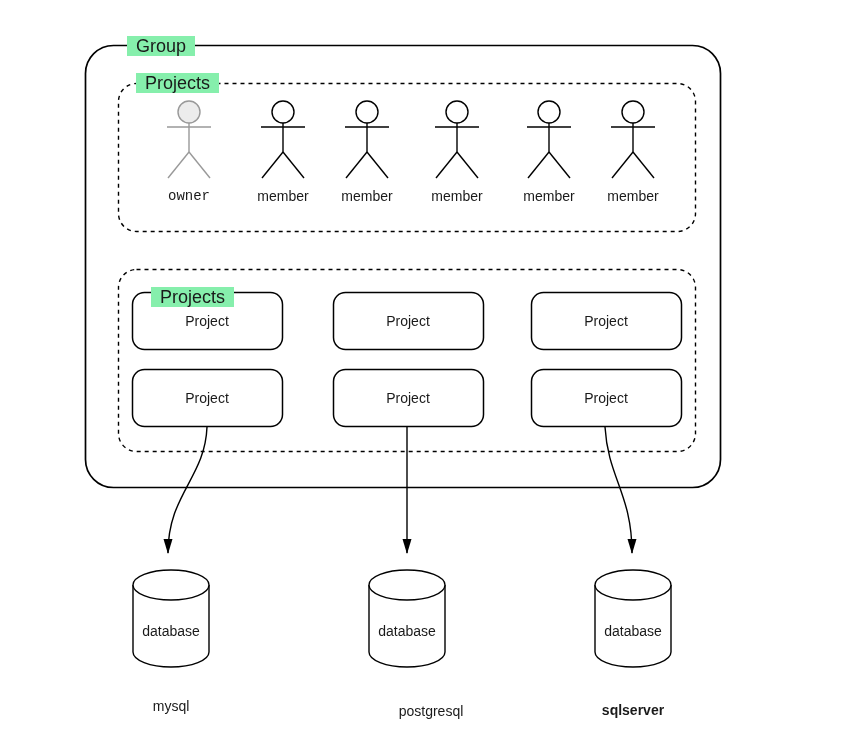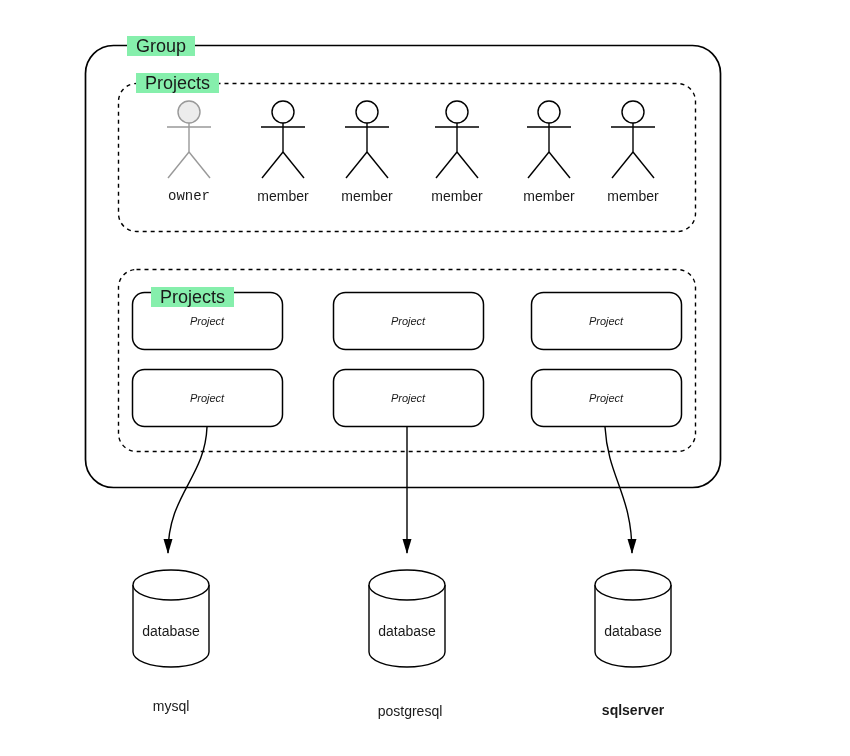--- a/index.html
+++ b/index.html
@@ -51,39 +51,38 @@
   .person-label.p4 { left: 549px; }
   .person-label.p5 { left: 633px; }
   .project-label {
     position: absolute;
     z-index: 2;
     width: 150px;
     height: 57px;
     display: flex;
     align-items: center;
     justify-content: center;
-    font-size: 11px;
-    color: #1a1a1a;
-    font-style: italic;
+    font-size: 14px;
+    color: #1a1a1a;
   }
   .proj-c0 { left: 132px; }
   .proj-c1 { left: 333px; }
   .proj-c2 { left: 531px; }
   .proj-r0 { top: 292px; }
   .proj-r1 { top: 369px; }
   .db-name-label {
     position: absolute;
     z-index: 2;
     transform: translateX(-50%);
     font-size: 14px;
     color: #1a1a1a;
     white-space: nowrap;
   }
   .db-name-0 { left: 171px; top: 698px; }
-  .db-name-1 { left: 410px; top: 703px; }
+  .db-name-1 { left: 431px; top: 703px; }
   .db-name-2 { left: 633px; top: 702px; font-weight: bold; }
   .cyl-text {
     font-size: 14px;
     fill: #1a1a1a;
     font-family: "Liberation Sans", sans-serif;
   }
 </style>
 </head>
 <body>
 

